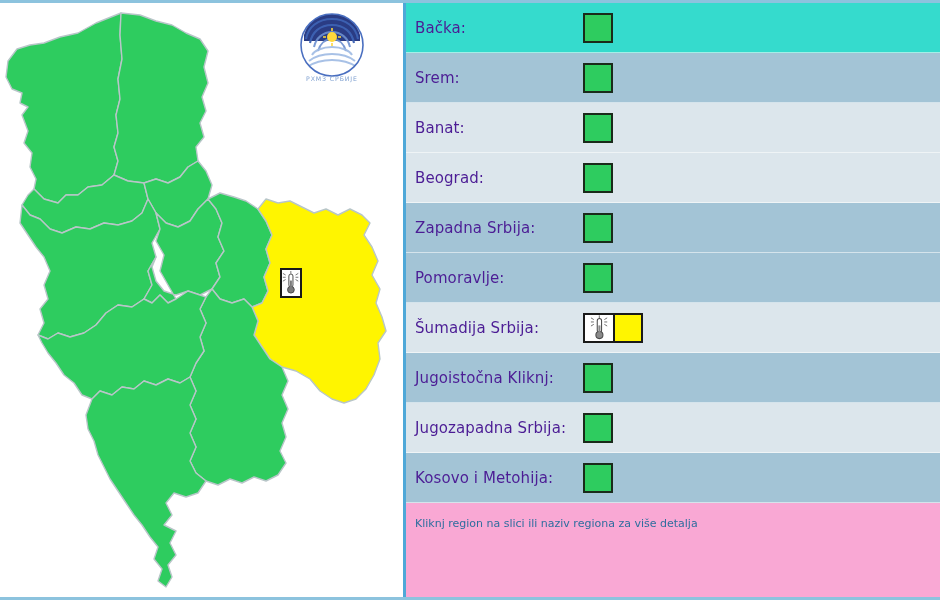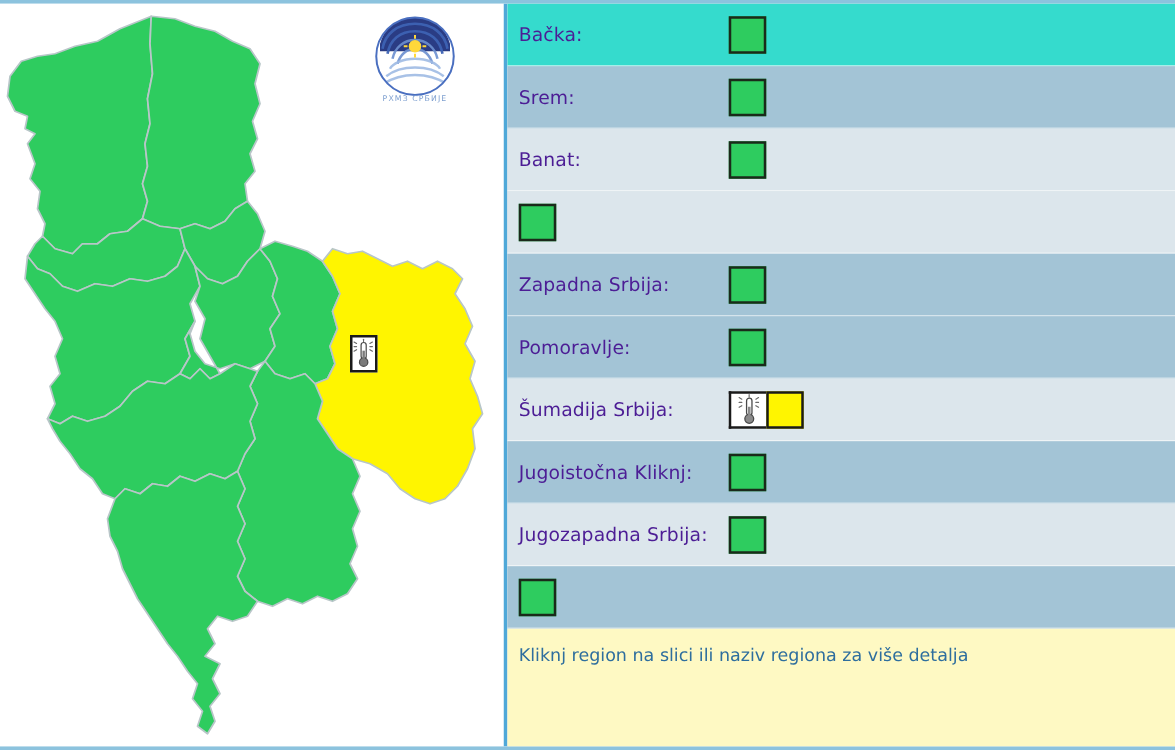--- a/index.html
+++ b/index.html
@@ -102,23 +102,23 @@
     display: flex;
     align-items: center;
     justify-content: center;
     padding: 0;
   }
   .thermo-box + .swatch.yellow { border-left: 2px solid #1a1a1a; }
 
   
   #footer-note {
     flex: 1 1 auto;
-    background: #fef9c3;
+    background: #f9a8d4;
     color: #2E6E9E;
-    font-size: 14px;
+    font-size: 11px;
     padding: 14px 0 0 9px;
     white-space: nowrap;
   }
 </style>
 </head>
 <body>
 
 <div id="app">
 
   <div id="map-panel">
@@ -261,20 +261,21 @@
             <span class="swatch green"></span>
           </span>
         </div>
         <div class="region-row stripe-light">
           <span class="region-label">Banat:</span>
           <span class="badge-group">
             <span class="swatch green"></span>
           </span>
         </div>
         <div class="region-row stripe-light">
+          <span class="region-label">Beograd:</span>
           <span class="badge-group">
             <span class="swatch green"></span>
           </span>
         </div>
         <div class="region-row stripe-dark">
           <span class="region-label">Zapadna Srbija:</span>
           <span class="badge-group">
             <span class="swatch green"></span>
           </span>
         </div>
@@ -312,20 +313,21 @@
             <span class="swatch green"></span>
           </span>
         </div>
         <div class="region-row stripe-light">
           <span class="region-label">Jugozapadna Srbija:</span>
           <span class="badge-group">
             <span class="swatch green"></span>
           </span>
         </div>
         <div class="region-row stripe-dark">
+          <span class="region-label">Kosovo i Metohija:</span>
           <span class="badge-group">
             <span class="swatch green"></span>
           </span>
         </div>
       </div>
     <div id="footer-note">Kliknj region na slici ili naziv regiona za više detalja</div>
   </div>
 
 </div>
 

